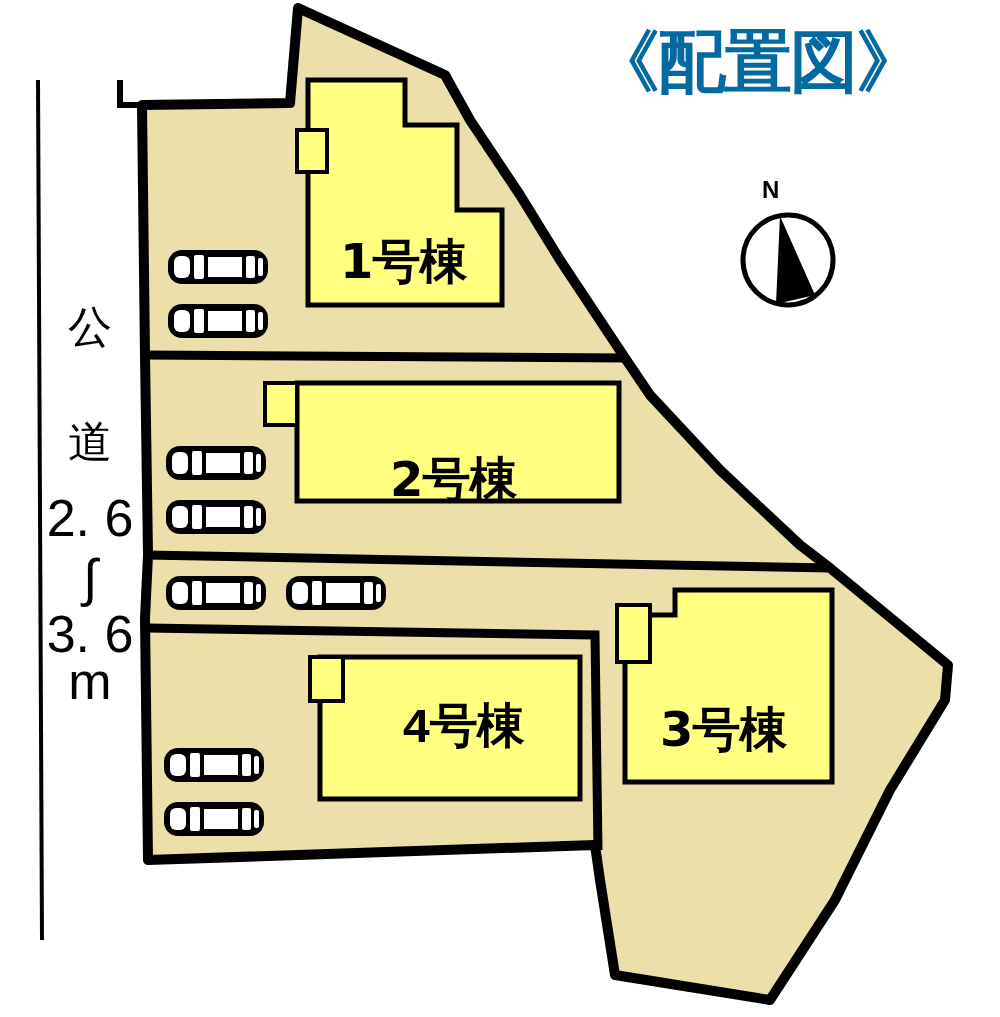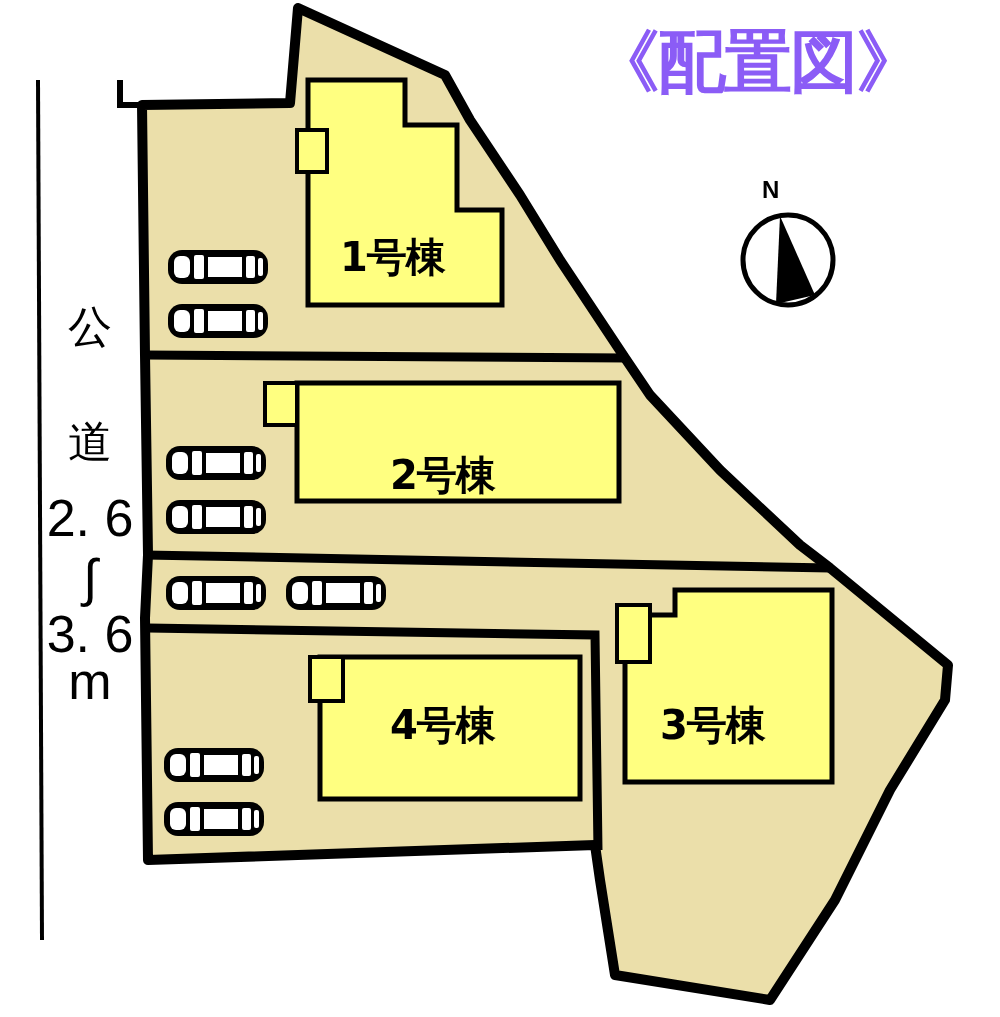--- a/index.html
+++ b/index.html
@@ -1,24 +1,24 @@
 <!DOCTYPE html>
 <html><head>
 <meta charset="utf-8">
 <style>
   html, body { margin: 0; padding: 0; background: #ffffff; }
   body { width: 1000px; height: 1017px; position: relative; overflow: hidden;
          font-family: "DejaVu Sans", "Liberation Sans", sans-serif; }
   #stage { position: absolute; left: 0; top: 0; width: 1000px; height: 1017px; }
   .title { position: absolute; left: 592px; top: 28px; font-size: 68px; font-weight: bold;
-           letter-spacing: -2px; color: #8b5cf6; white-space: nowrap; line-height: 1; }
+           letter-spacing: -2px; color: #0369a1; white-space: nowrap; line-height: 1; }
   .road-label { position: absolute; left: 40px; width: 100px; text-align: center; color: #000;
                 font-family: "Liberation Sans", sans-serif; font-size: 52px; line-height: 1; }
   .road-label.kanji { font-family: "DejaVu Sans", sans-serif; font-size: 44px; }
-  .bldg-label { position: absolute; font-size: 40px; font-weight: bold; color: #000;
+  .bldg-label { position: absolute; font-size: 48px; font-weight: bold; color: #000;
                 white-space: nowrap; line-height: 1; letter-spacing: -1px; }
   .north { position: absolute; left: 762px; top: 176px; font-size: 24px; font-weight: bold;
            font-family: "Liberation Sans", sans-serif; }
 </style>
 </head>
 <body>
 
 <svg id="stage" viewBox="0 0 1000 1017" xmlns="http://www.w3.org/2000/svg">
 
   <line x1="38" y1="80" x2="42" y2="940" stroke="#000" stroke-width="4"></line>
@@ -85,13 +85,13 @@
 <div class="road-label kanji" style="top:305px;">公</div>
 <div class="road-label kanji" style="top:420px;">道</div>
 <div class="road-label" style="top:492px;">2. 6</div>
 <div class="road-label" style="top:552px;">∫</div>
 <div class="road-label" style="top:608px;">3. 6</div>
 <div class="road-label" style="top:655px;">m</div>
 
 <div class="bldg-label" style="left:340px; top:237px;">1号棟</div>
 <div class="bldg-label" style="left:390px; top:420px;margin-top:35px;">2号棟</div>
 <div class="bldg-label" style="left:660px; top:705px;">3号棟</div>
-<div class="bldg-label" style="left:390px; top:705px;">4号棟</div>
+<div class="bldg-label" style="left:402px; top:705px;font-family:Liberation Mono, monospace;">4号棟</div>
 
 </body></html>

